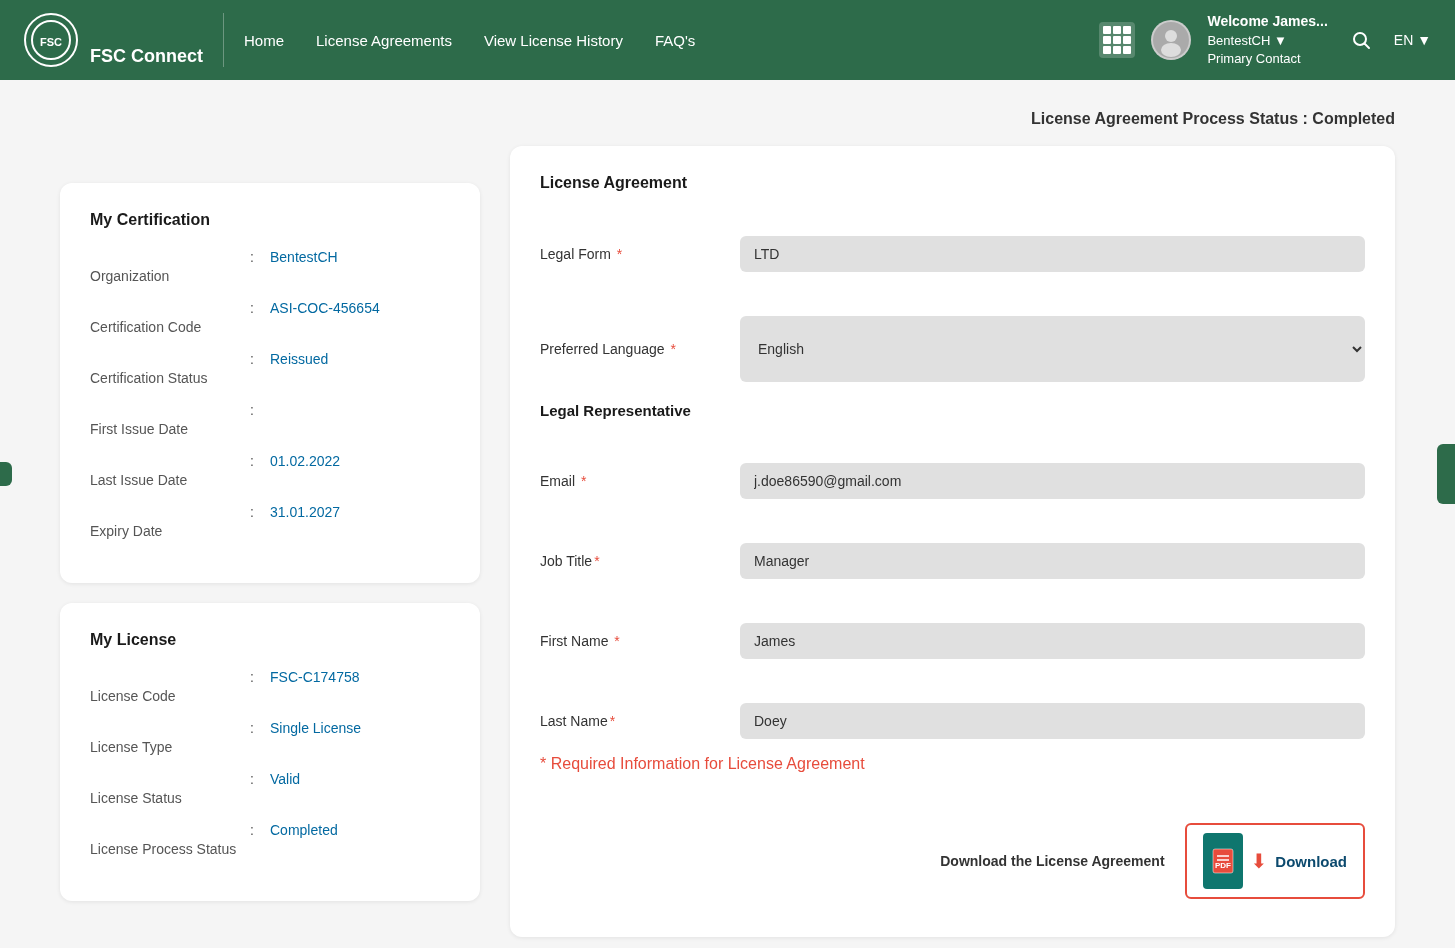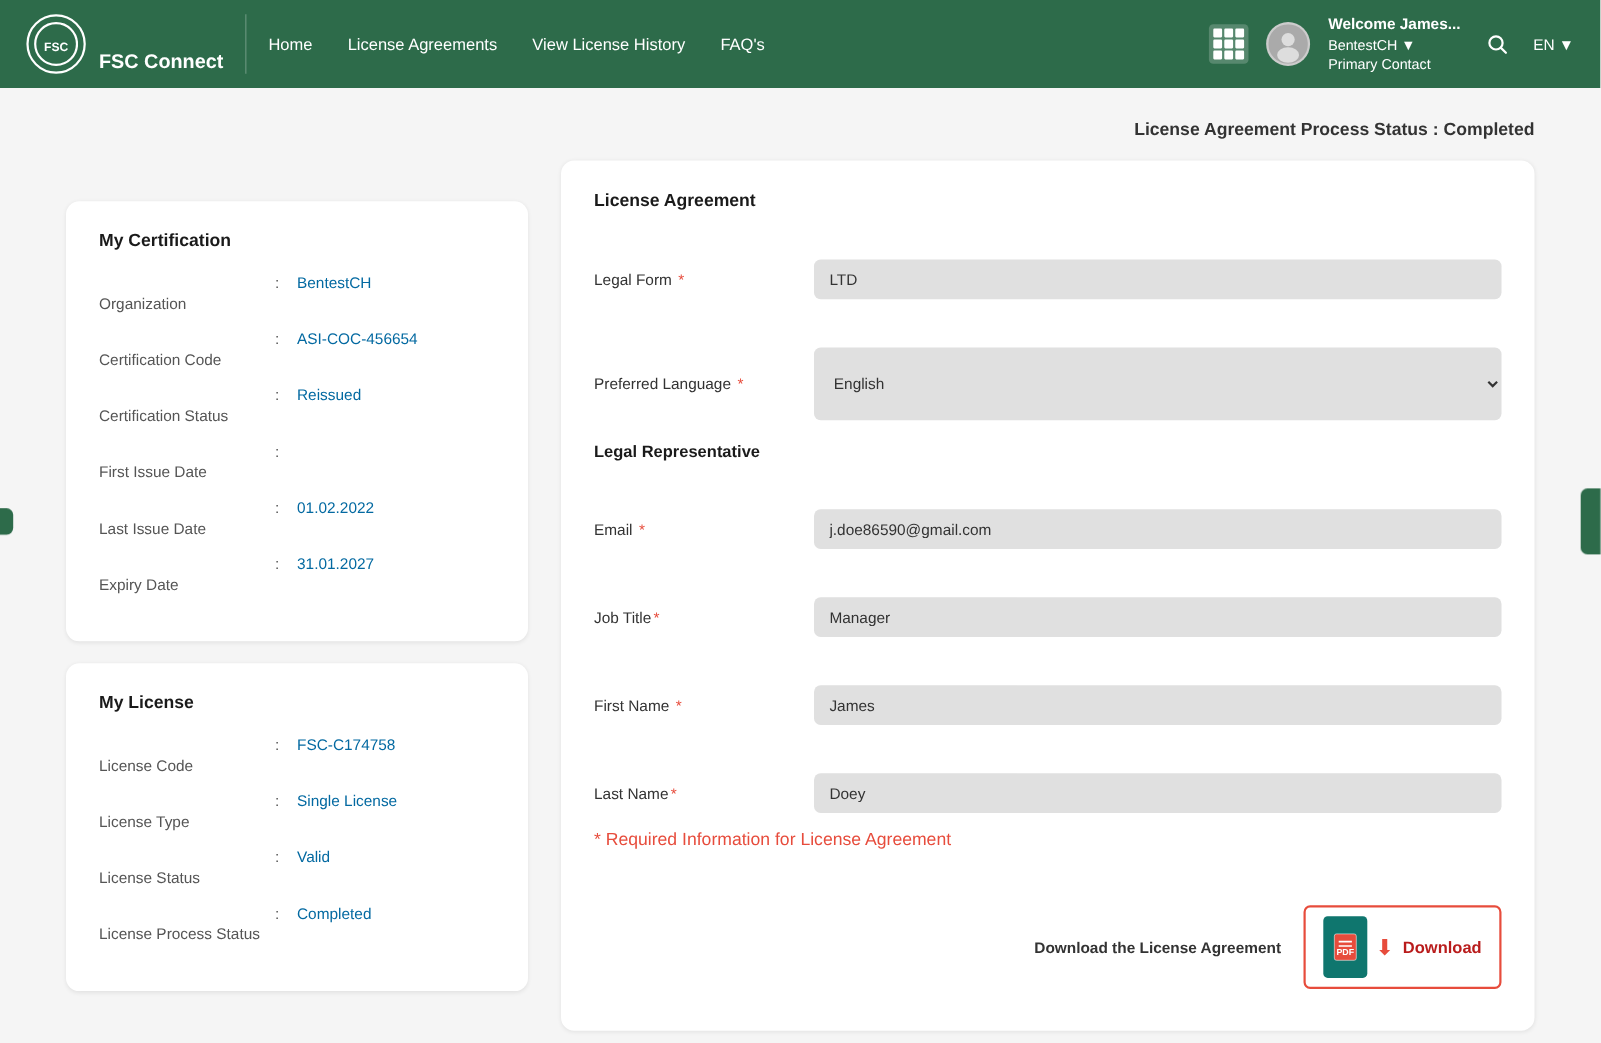--- a/index.html
+++ b/index.html
@@ -263,21 +263,21 @@
       align-items: center;
       justify-content: center;
       color: white;
       font-size: 10px;
       font-weight: bold;
       padding: 4px;
     }
     .download-btn-text {
       font-size: 15px;
       font-weight: bold;
-      color: #b91c1c;
+      color: #0c4a6e;
     }
     .download-arrow {
       color: #e74c3c;
       font-size: 20px;
     }
 
     .side-tab {
       position: fixed;
       left: 0;
       top: 50%;

